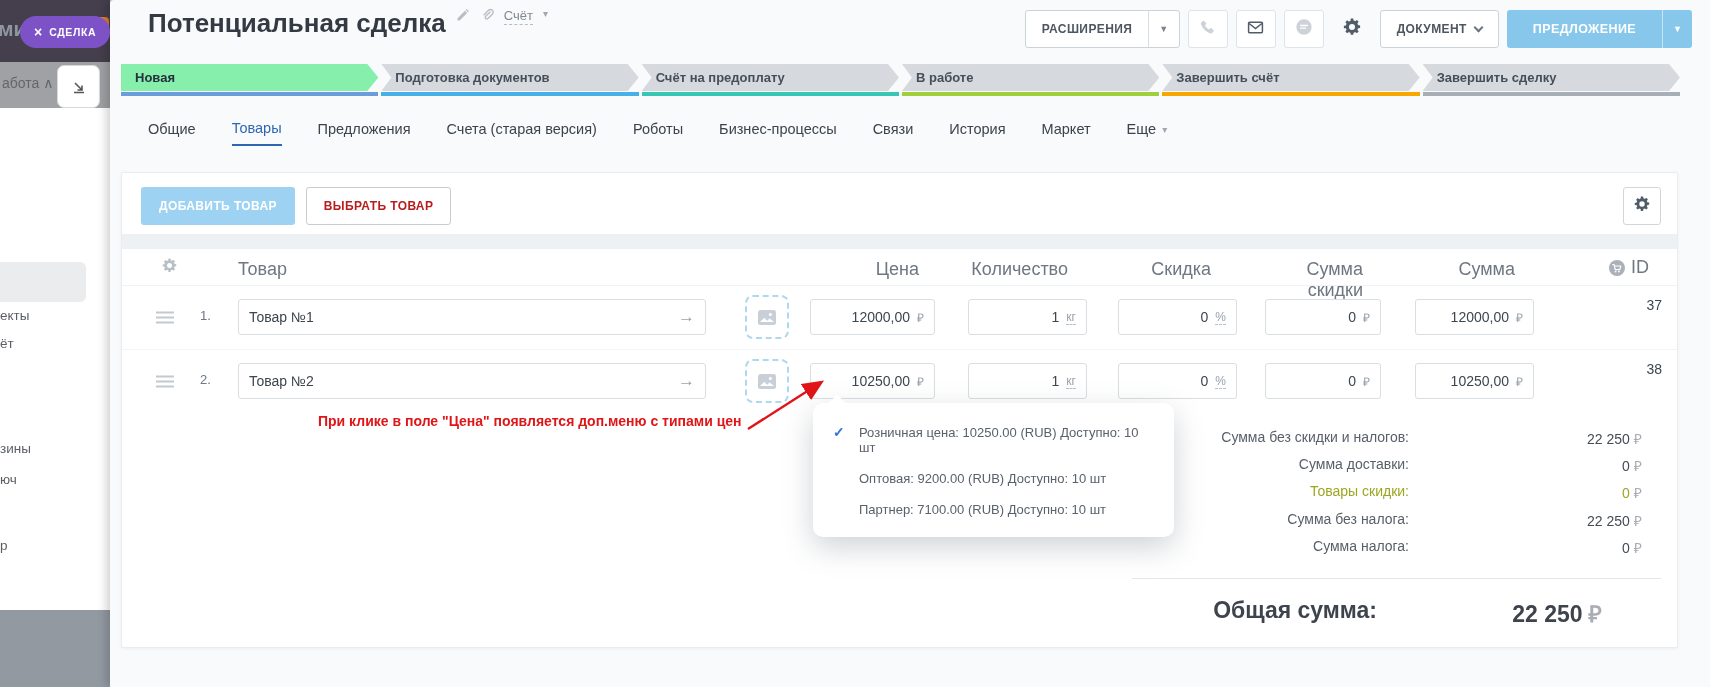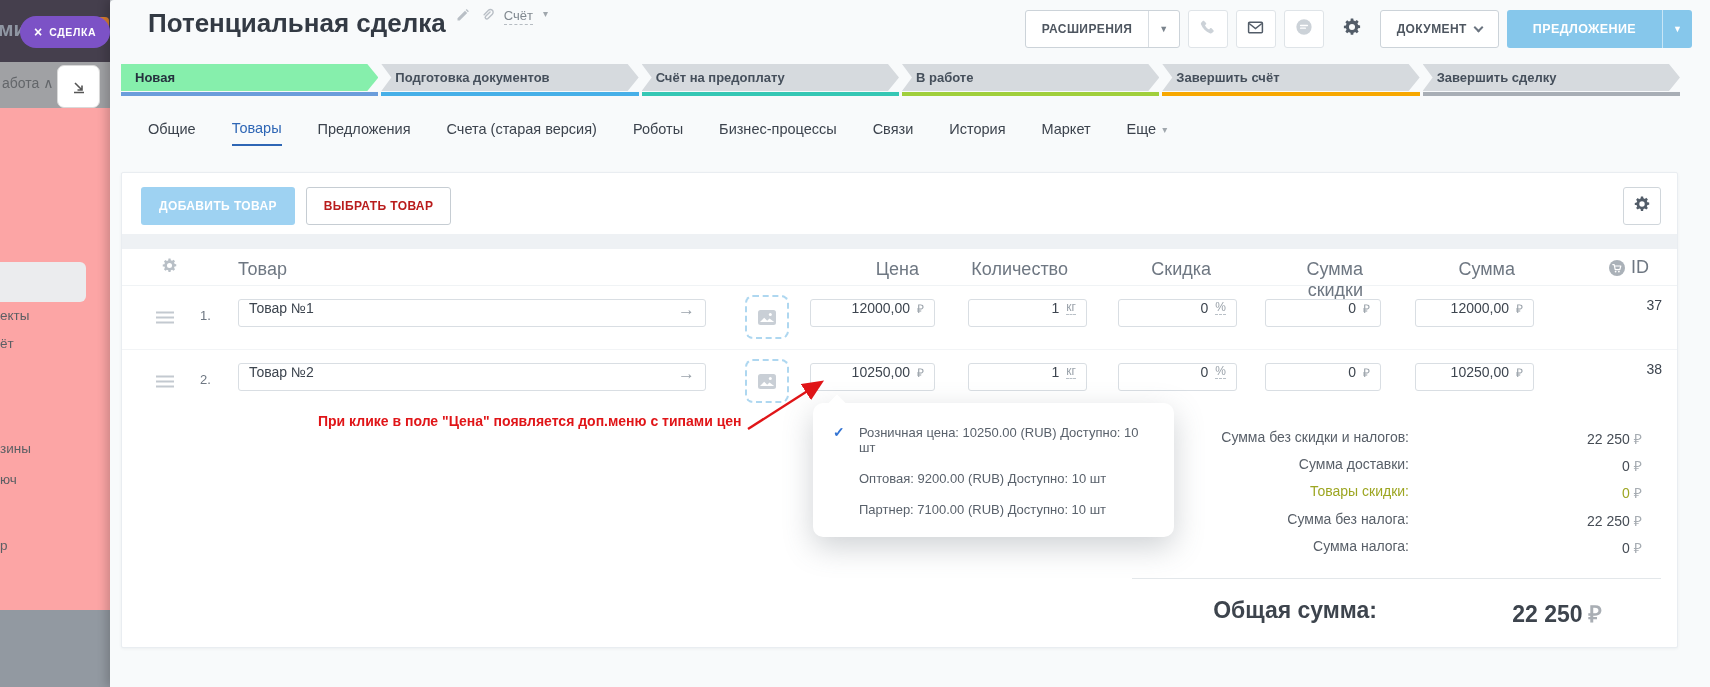--- a/index.html
+++ b/index.html
@@ -12,21 +12,21 @@
   .bg-logo-frag { position:absolute; left:-2px; top:17px; font-size:21px; font-weight:bold; color:#8f96a2; }
   .bg-orange-dot { position:absolute; left:96px; top:17px; width:13px; height:15px; background:#d77d2e; border-radius:4px; }
   .slider-close { position:absolute; left:20px; top:16px; height:32px; padding:0 14px; border:none; border-radius:16px;
                   display:flex; align-items:center; gap:7px; color:#fff; cursor:pointer; z-index:3; }
   .slider-close .x { font-size:14px; line-height:1; font-weight:bold; }
   .slider-close .lbl { font-size:10.5px; font-weight:bold; letter-spacing:.6px; }
   .bg-mid { position:absolute; left:0; top:62px; width:110px; height:46px; background:#a0a1a4; }
   .bg-work { position:absolute; left:2px; top:13px; font-size:14px; color:#63666a; }
   .mini-card { position:absolute; left:57px; top:3px; width:43px; height:43px; background:#fff; border:1px solid #d9d9d9;
                border-radius:7px; display:flex; align-items:center; justify-content:center; color:#555; }
-  .bg-body { position:absolute; left:0; top:108px; width:110px; height:570px; background:#fca5a5; }
+  .bg-body { position:absolute; left:0; top:108px; width:110px; height:570px; background:#ffffff; }
   .bg-frag { position:absolute; left:0; font-size:13.5px; color:#5b5f64; }
   .bg-white-block { position:absolute; left:0; top:154px; width:86px; height:40px; background:#ebecee; border-radius:0 6px 6px 0; }
   .bg-bottom { position:absolute; left:0; top:610px; width:110px; height:77px; background:#9299a1; }
 
   
   .panel { position:absolute; left:110px; top:0; width:1600px; height:687px; background:#f8fafb;
            box-shadow:-4px 0 10px rgba(0,0,0,.18); border-top-left-radius:4px; }
 
   .title-row { position:absolute; left:38px; top:8px; display:flex; align-items:flex-start; gap:10px; }
   .page-title { font-size:26px; font-weight:bold; color:#333a44; }
@@ -77,22 +77,22 @@
   .gray-band { position:absolute; left:0; top:61px; right:0; height:15px; background:#eef1f4; }
 
   .thead { position:absolute; left:0; top:76px; right:0; height:36px; font-size:18px; color:#6e7782; }
   .thead .th { position:absolute; top:10px; }
   .th-right { text-align:right; }
   .head-sep { position:absolute; left:0; top:112px; right:0; height:1px; background:#f0f3f5; }
   .row-sep  { position:absolute; left:0; top:176px; right:0; height:1px; background:#f2f4f6; }
   .th-gear { position:absolute; left:40px; top:8px; color:#b8bfc6; }
   .th-id { position:absolute; right:28px; top:8px; display:flex; align-items:center; gap:5px; }
 
-  .field { position:absolute; height:28px; background:#fff; border:1px solid #d9dee3; border-radius:3px;
-           display:flex; align-items:flex-start; padding:0 10px; }
+  .field { position:absolute; height:36px; background:#fff; border:1px solid #d9dee3; border-radius:3px;
+           display:flex; align-items:center; padding:0 10px; }
   .field input { border:0; outline:0; background:transparent; width:100%;
                  font:14px "Liberation Sans",sans-serif; color:#3d454f; text-align:right; }
   .field.name input { text-align:left; }
   .unit { font-size:12px; color:#9aa2aa; margin-left:7px; white-space:nowrap; cursor:pointer; }
   .unit.dashed { border-bottom:1px dashed #b9c0c7; }
   .go-arrow { color:#9aa2aa; font-size:17px; margin-left:8px; cursor:pointer; }
   .r1 { top:126px; } .r2 { top:190px; }
   .c-name { left:116px; width:468px; } .c-price { left:688px; width:125px; } .c-qty { left:846px; width:119px; }
   .c-disc { left:996px; width:119px; } .c-dsum { left:1143px; width:116px; } .c-sum { left:1293px; width:119px; }
   .imgph { position:absolute; left:623px; width:44px; height:44px; border:2px dashed #aed7f0; border-radius:8px;

